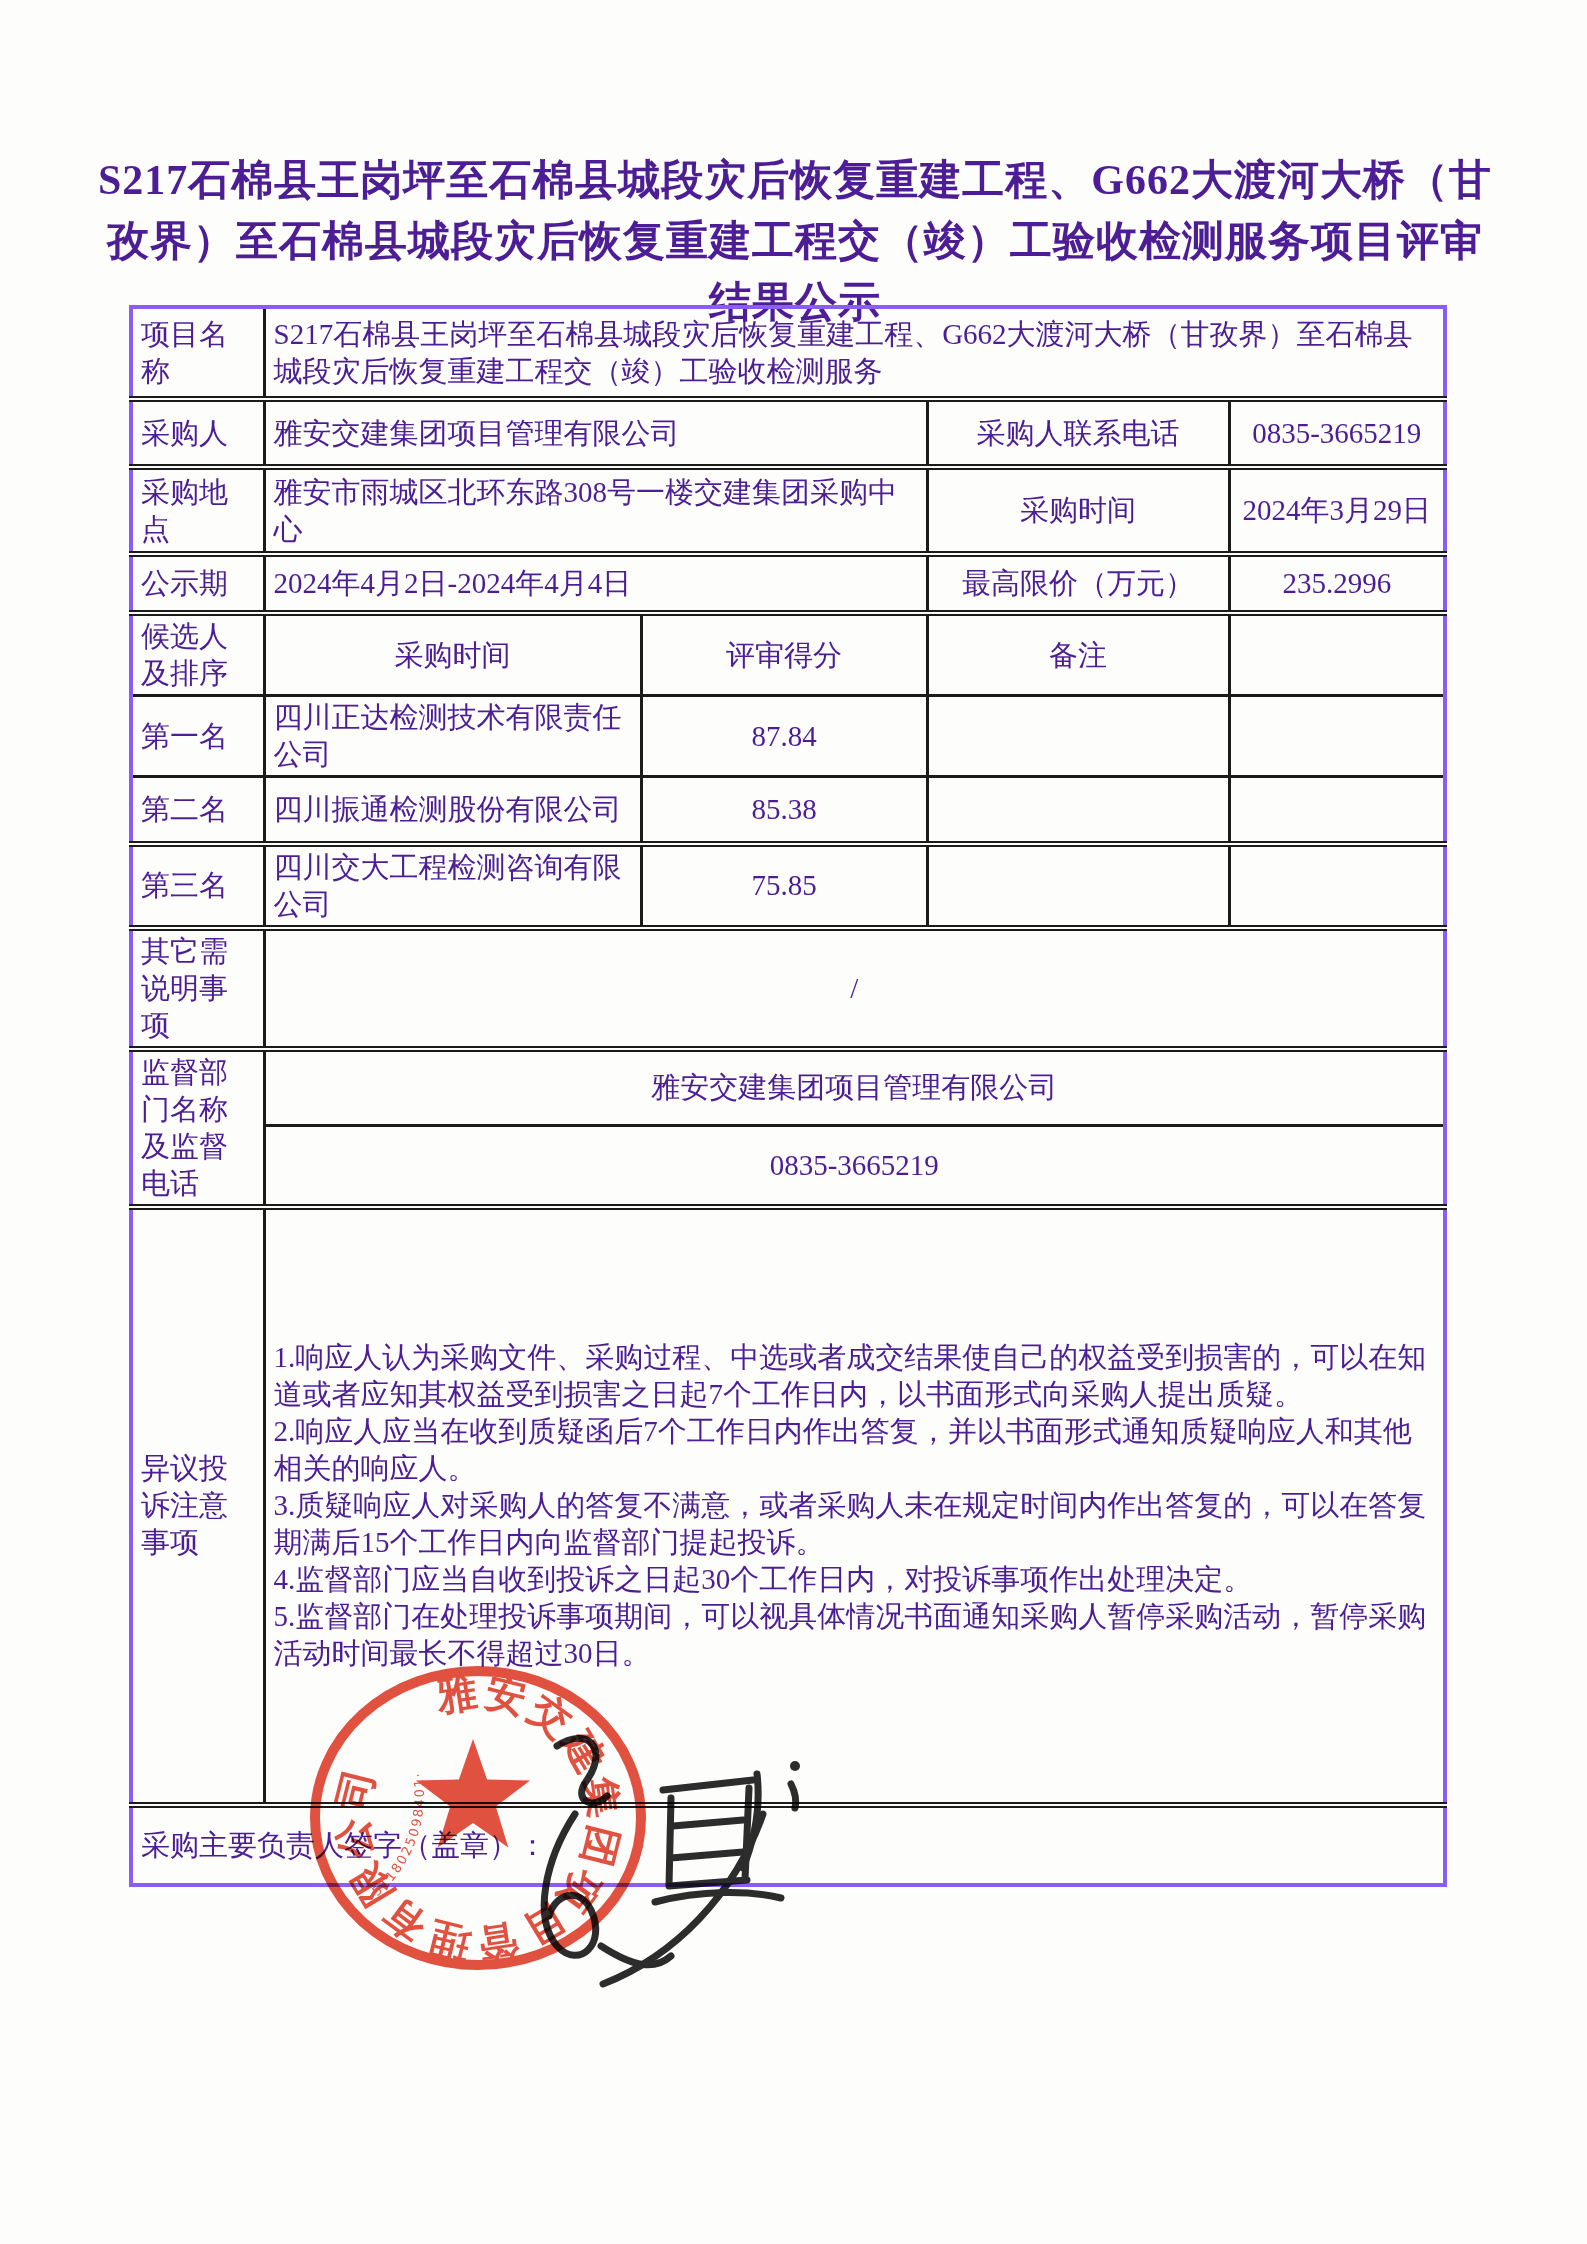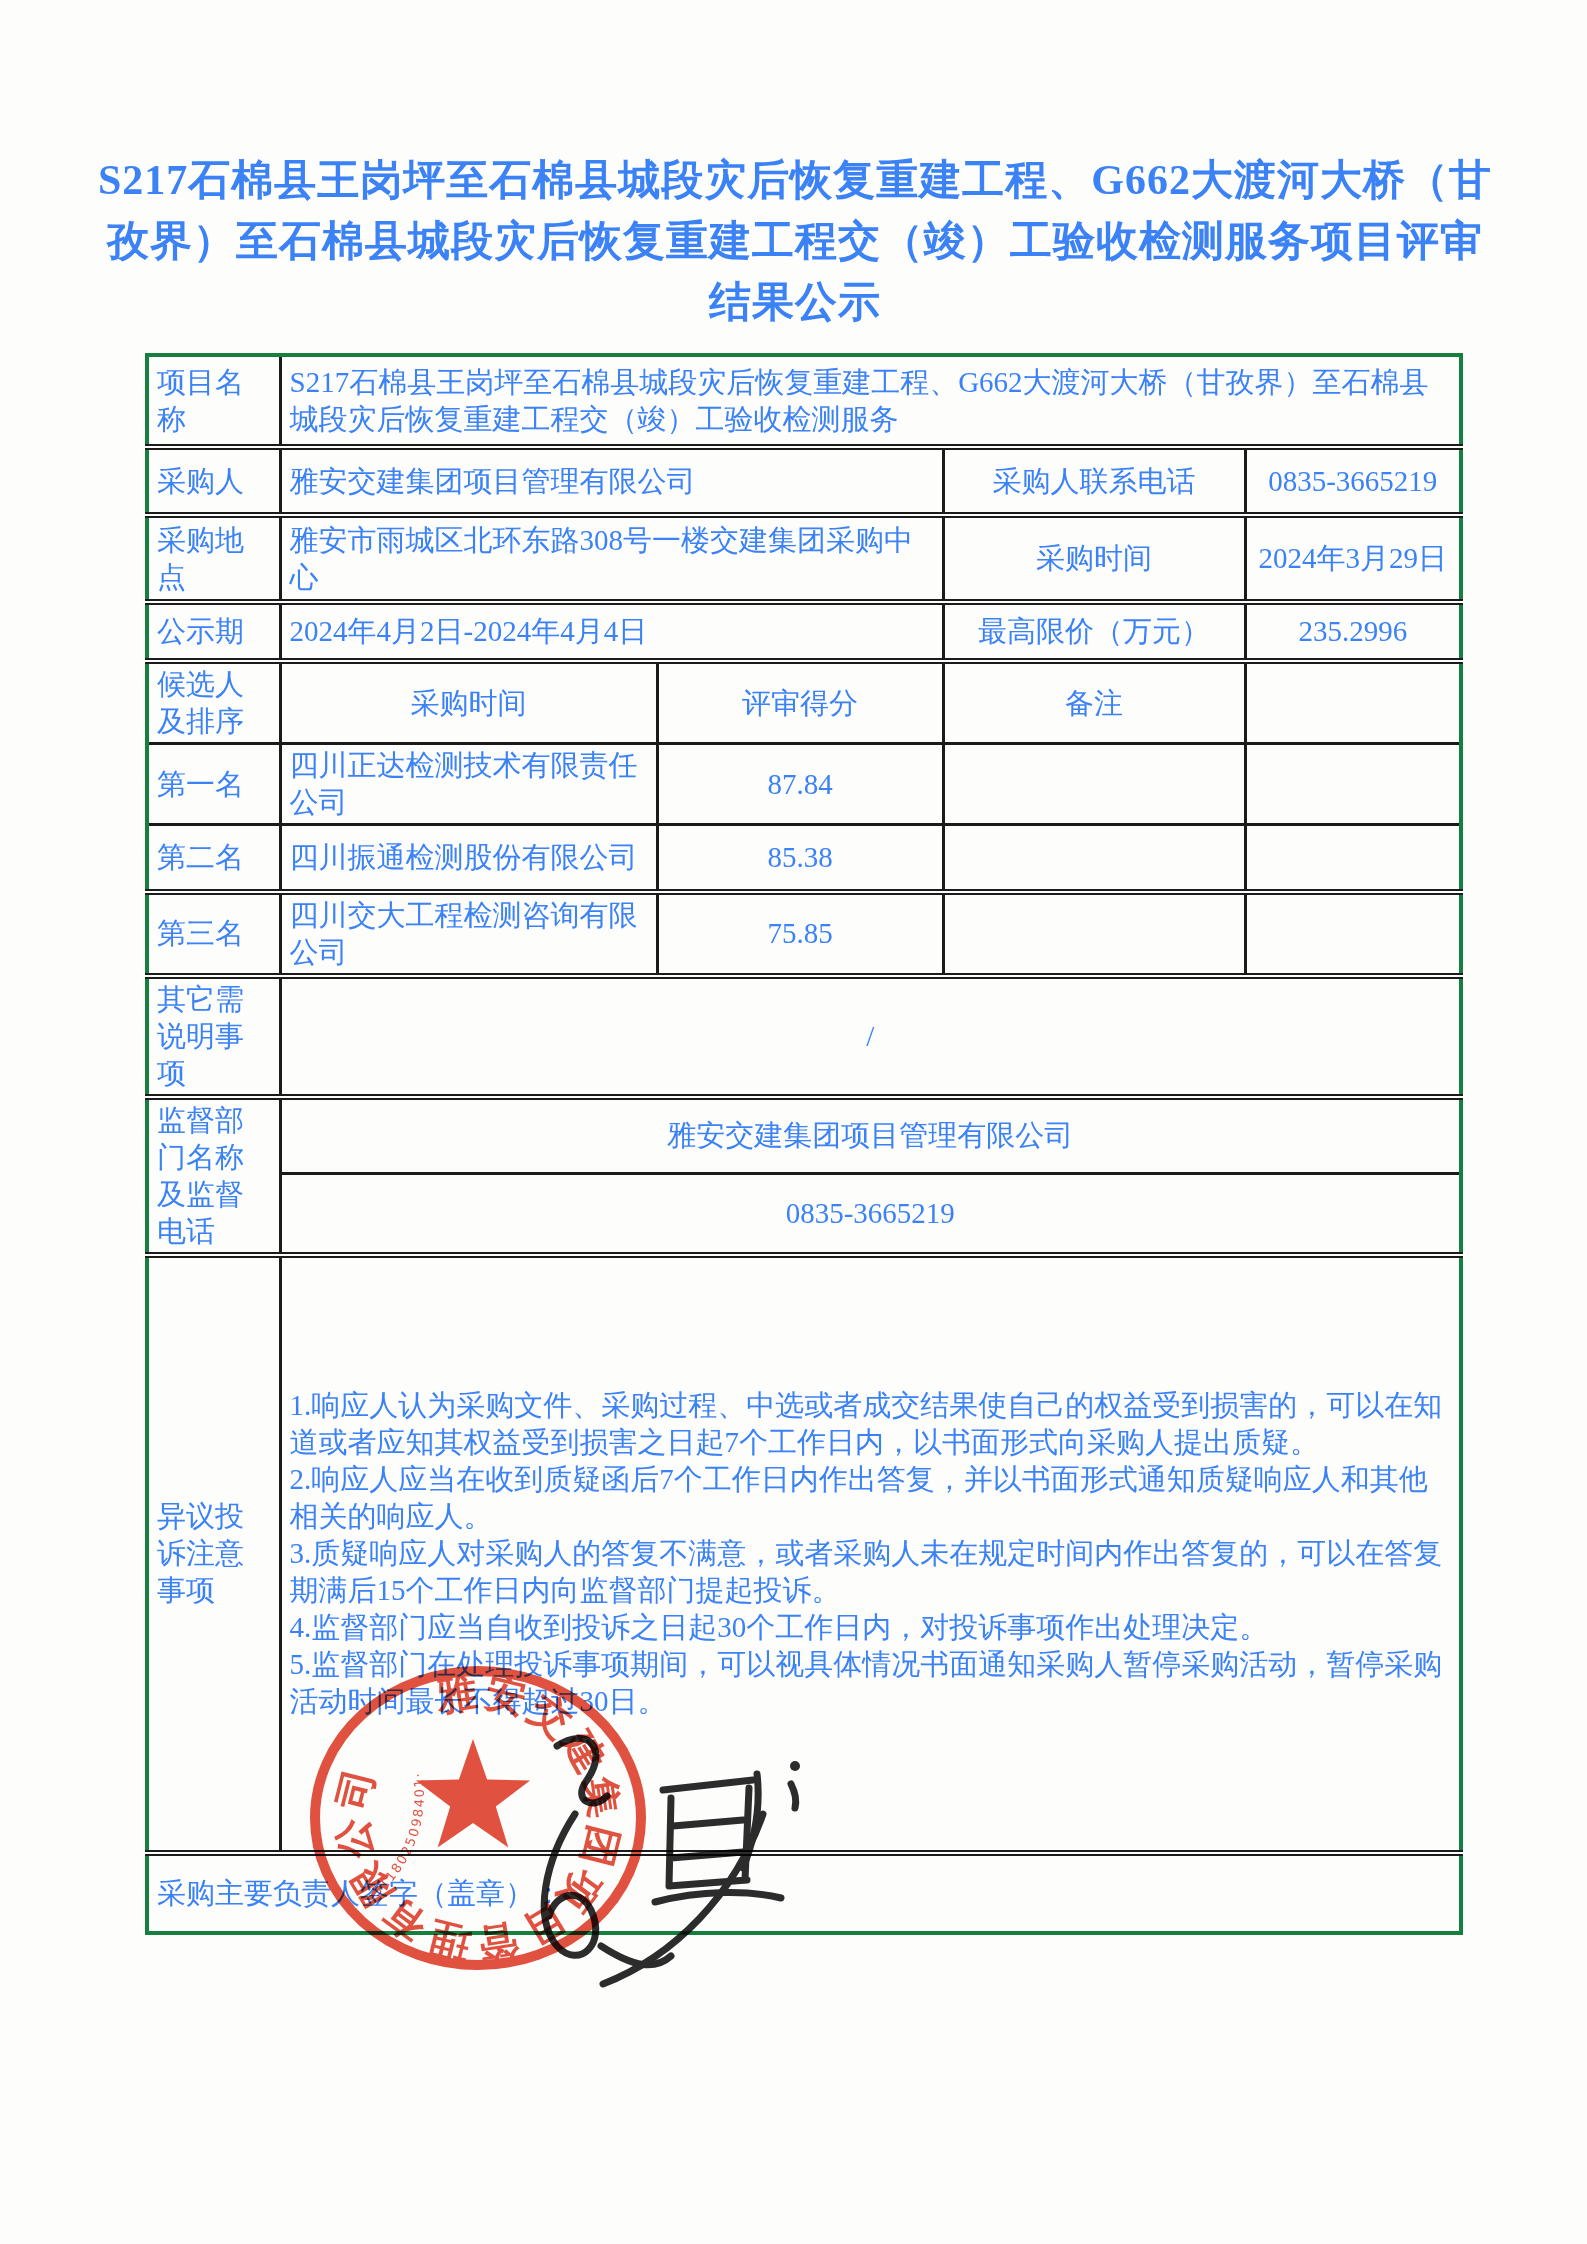--- a/index.html
+++ b/index.html
@@ -2,40 +2,39 @@
 <html><head>
 <meta charset="utf-8">
 <style>
   html,body{margin:0;padding:0;background:#9a9a9a;}
   .page{
     position:relative;
     width:1587px;height:2244px;
     margin:0 auto;
     background:#fdfdfc;
     font-family:"Liberation Serif","DejaVu Serif",serif;
-    color:#3b82f6;
+    color:#4c1d95;
     overflow:hidden;
   }
   .doc-title{
     position:absolute;
     left:95px;right:92px;top:150px;
     text-align:center;
     font-size:42px;
     font-weight:bold;
     line-height:61px;
     letter-spacing:1px;
   }
   table.main{
     position:absolute;
-    left:145px;top:305px;
+    left:129px;top:305px;
     width:1314px;
     border-collapse:collapse;
     table-layout:fixed;
-    border:4px solid #15803d;
-    margin-top:48px;
+    border:4px solid #8b5cf6;
   }
   table.main td{
     border:3px solid #1b1b1b;
     font-size:29px;
     line-height:37px;
     padding:2px 8px;
     vertical-align:middle;
     word-break:break-all;
     overflow:hidden;
   }

